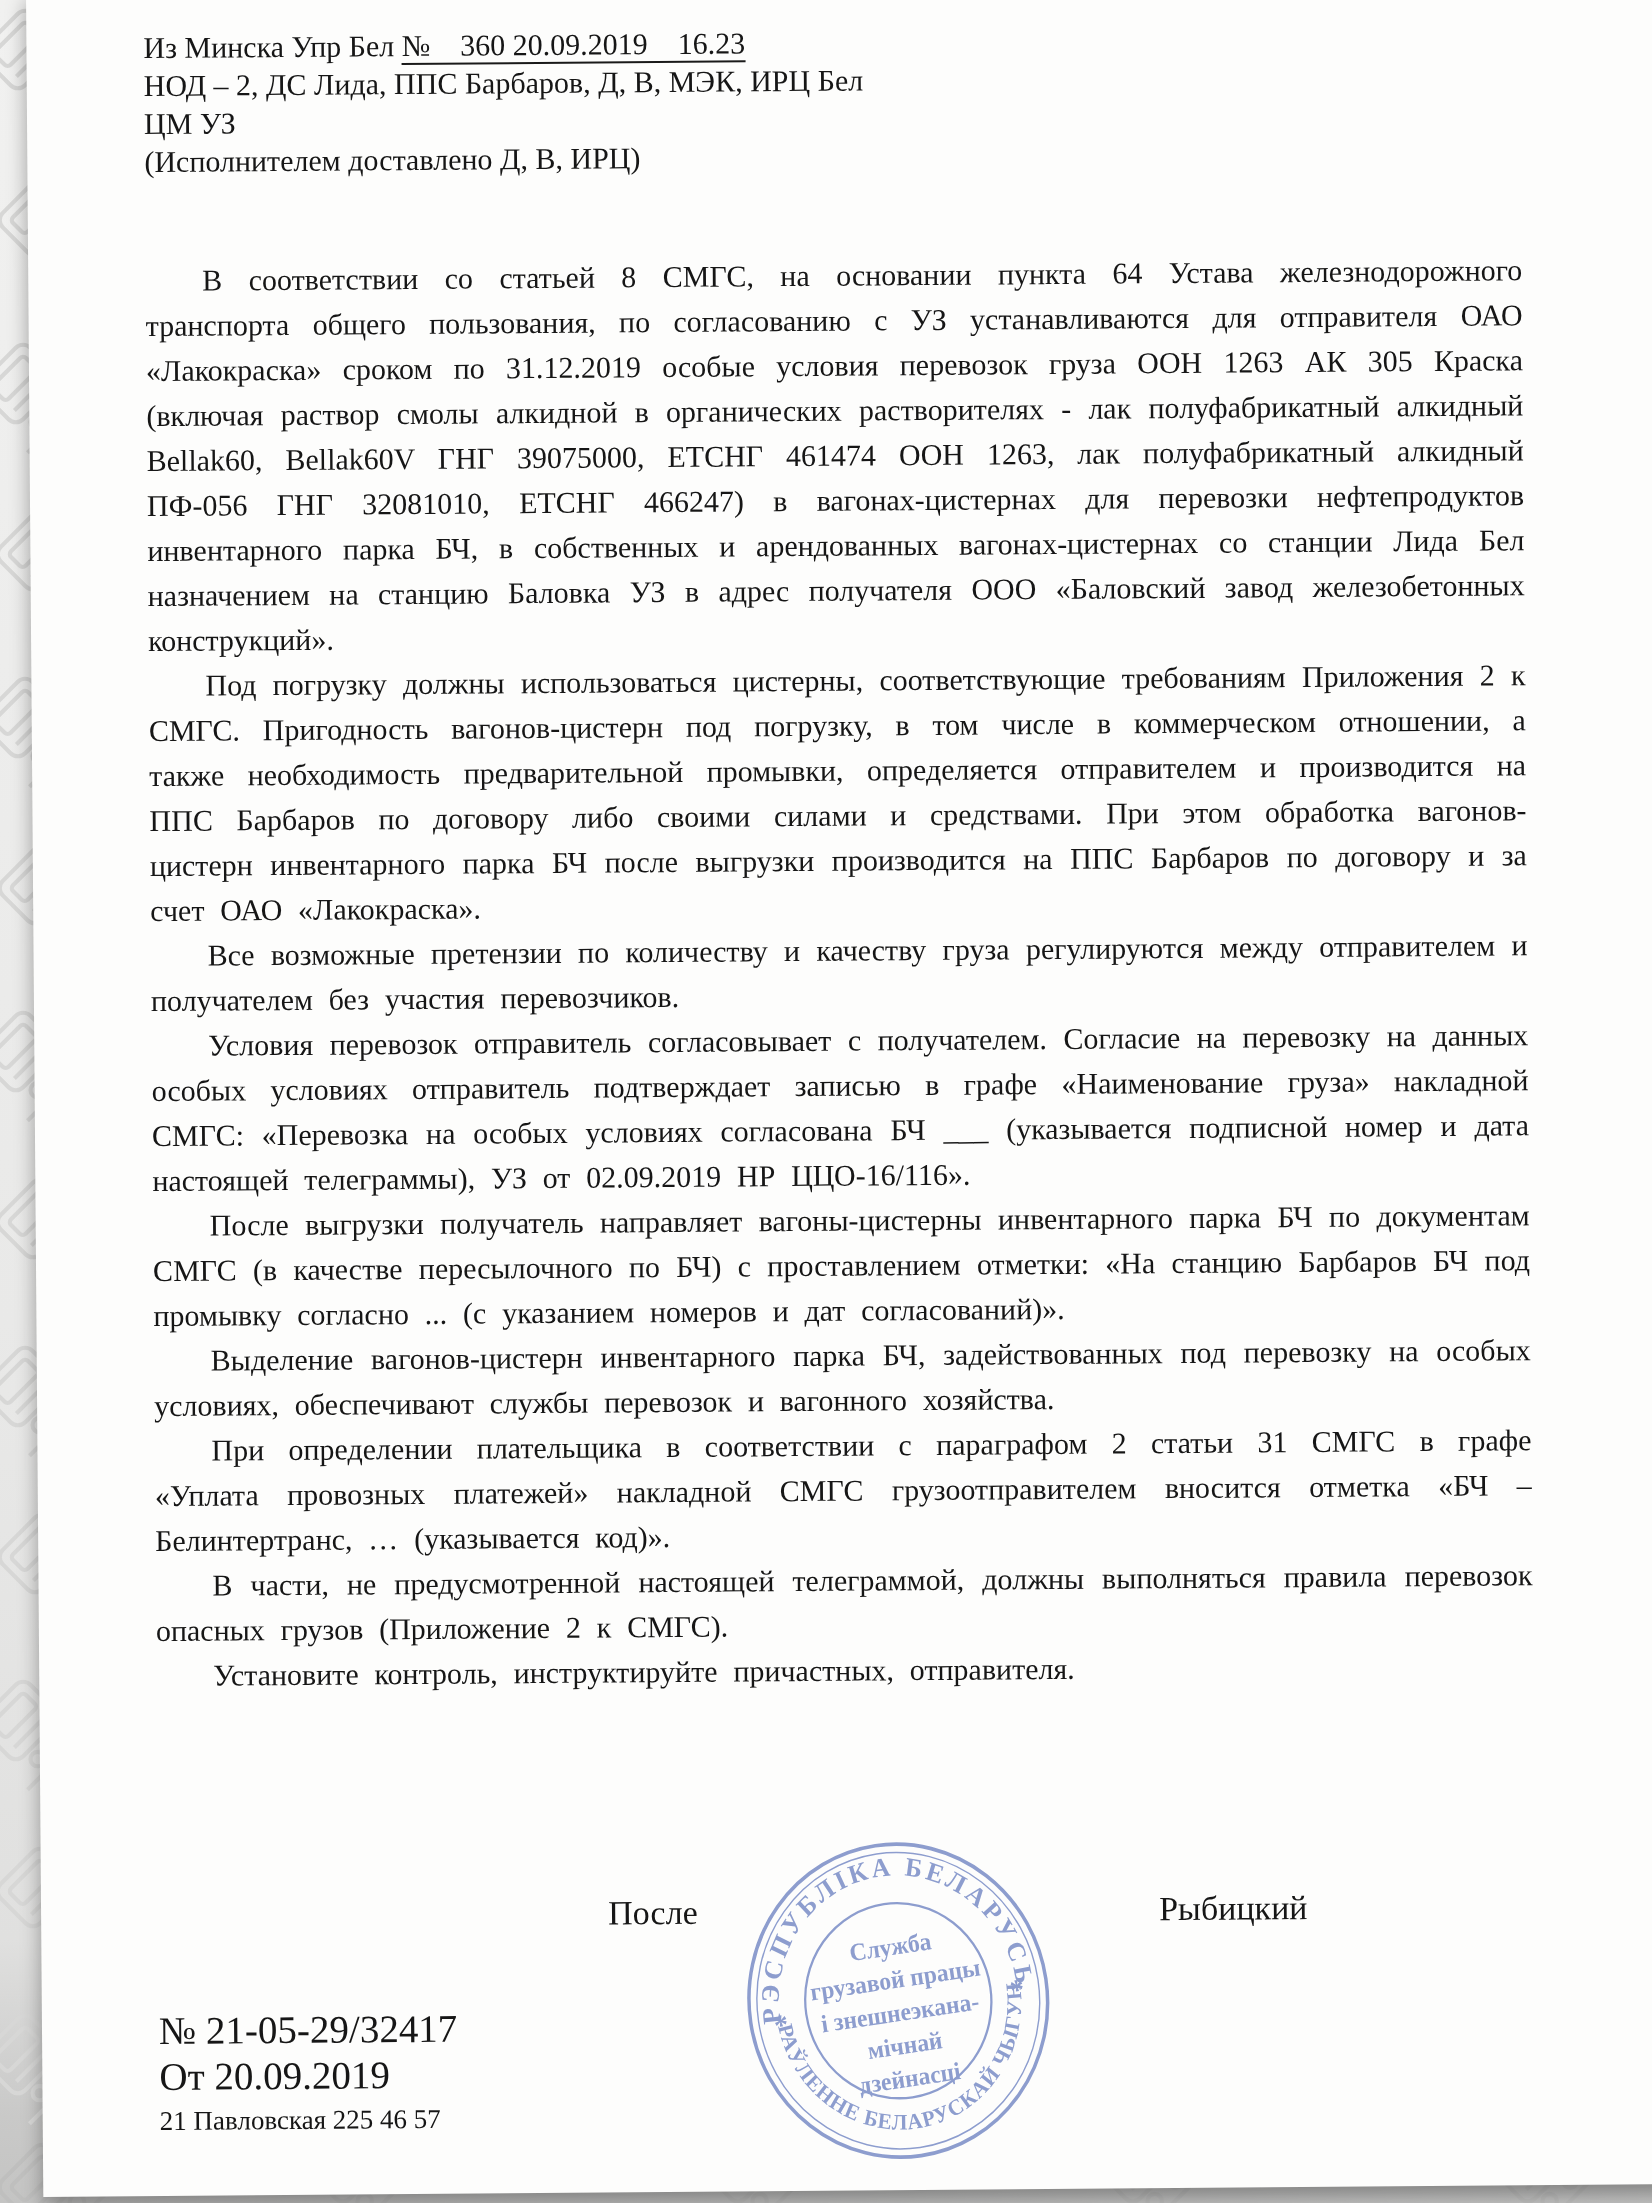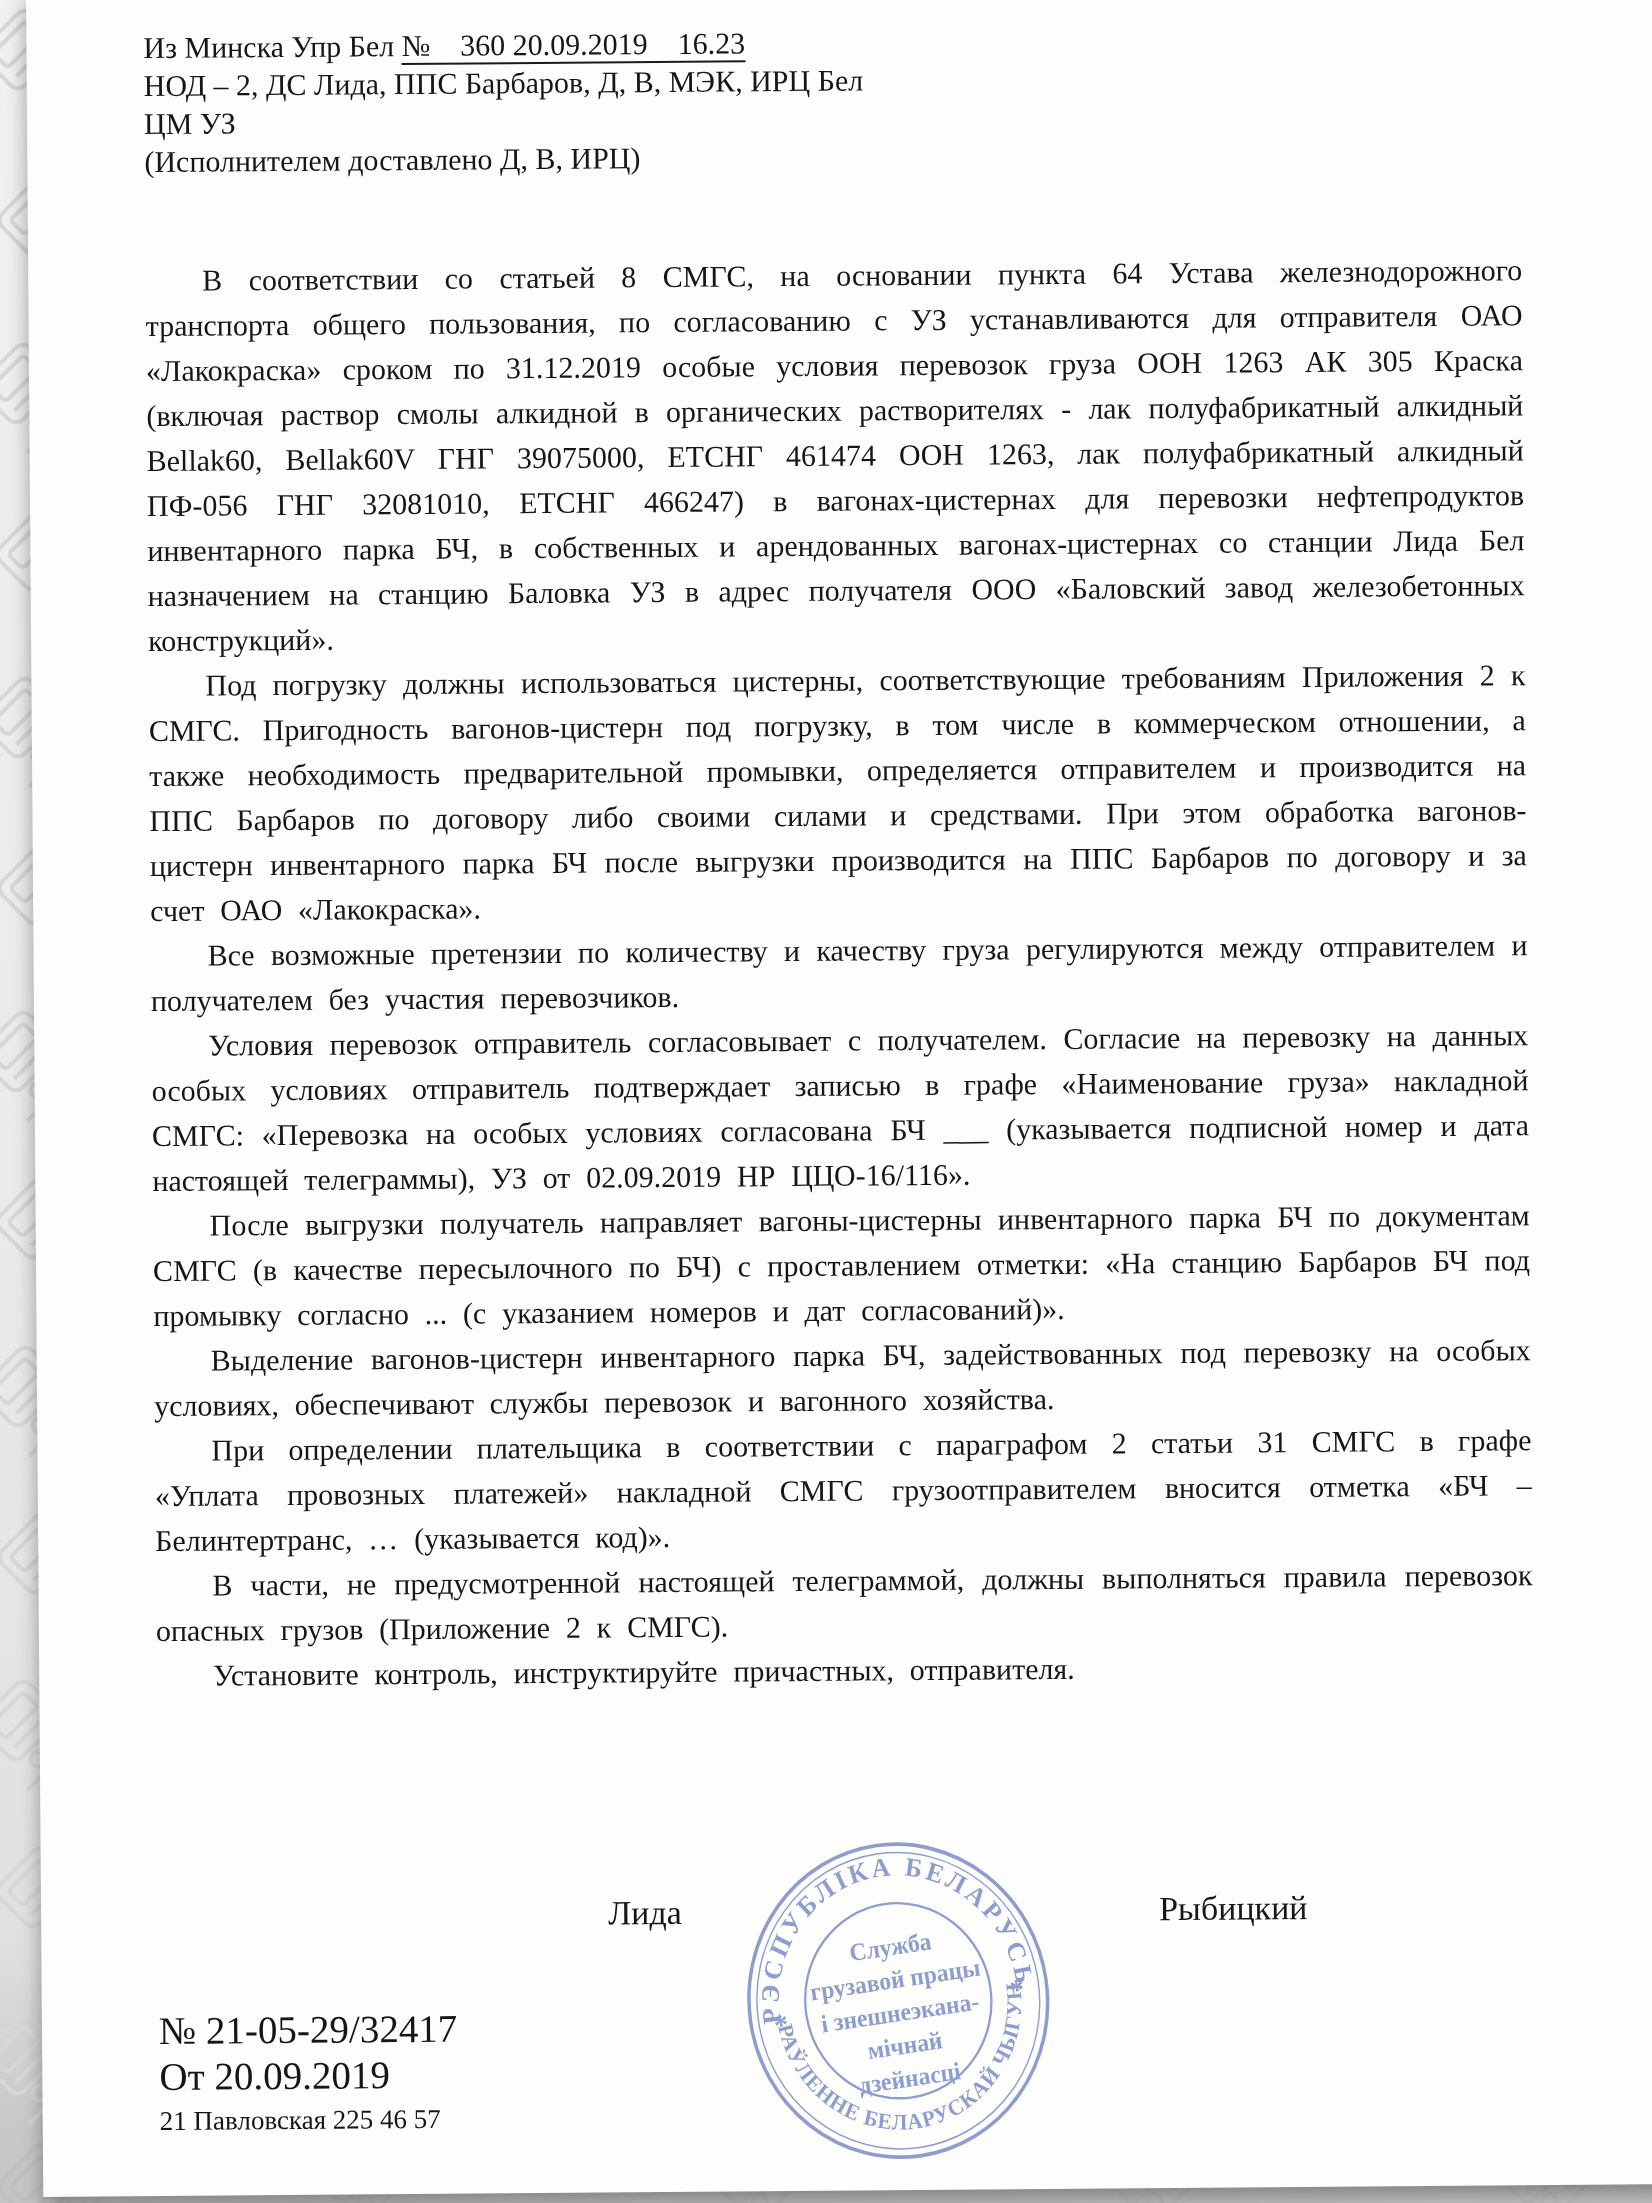--- a/index.html
+++ b/index.html
@@ -127,21 +127,21 @@
       <p>Условия перевозок отправитель согласовывает с получателем. Согласие на перевозку на данных особых условиях отправитель подтверждает записью в графе «Наименование груза» накладной СМГС: «Перевозка на особых условиях согласована БЧ ___ (указывается подписной номер и дата настоящей телеграммы), УЗ от 02.09.2019 НР ЦЦО-16/116».</p>
       <p>После выгрузки получатель направляет вагоны-цистерны инвентарного парка БЧ по документам СМГС (в качестве пересылочного по БЧ) с проставлением отметки: «На станцию Барбаров БЧ под промывку согласно ... (с указанием номеров и дат согласований)».</p>
       <p>Выделение вагонов-цистерн инвентарного парка БЧ, задействованных под перевозку на особых условиях, обеспечивают службы перевозок и вагонного хозяйства.</p>
       <p>При определении плательщика в соответствии с параграфом 2 статьи 31 СМГС в графе «Уплата провозных платежей» накладной СМГС грузоотправителем вносится отметка «БЧ – Белинтертранс, … (указывается код)».</p>
       <p>В части, не предусмотренной настоящей телеграммой, должны выполняться правила перевозок опасных грузов (Приложение 2 к СМГС).</p>
       <p>Установите контроль, инструктируйте причастных, отправителя.</p>
     </div>
   </div>
 
   <div class="sig">
-    <span class="pos">Лида</span>
+    <span class="pos">После</span>
     <span class="name">Рыбицкий</span>
   </div>
 
   <div class="footer">
     <div class="big">№ 21-05-29/32417</div>
     <div class="big">От 20.09.2019</div>
     <div class="small">21 Павловская 225 46 57</div>
   </div>
 
   <svg class="stamp" viewBox="-200 -200 400 400">

